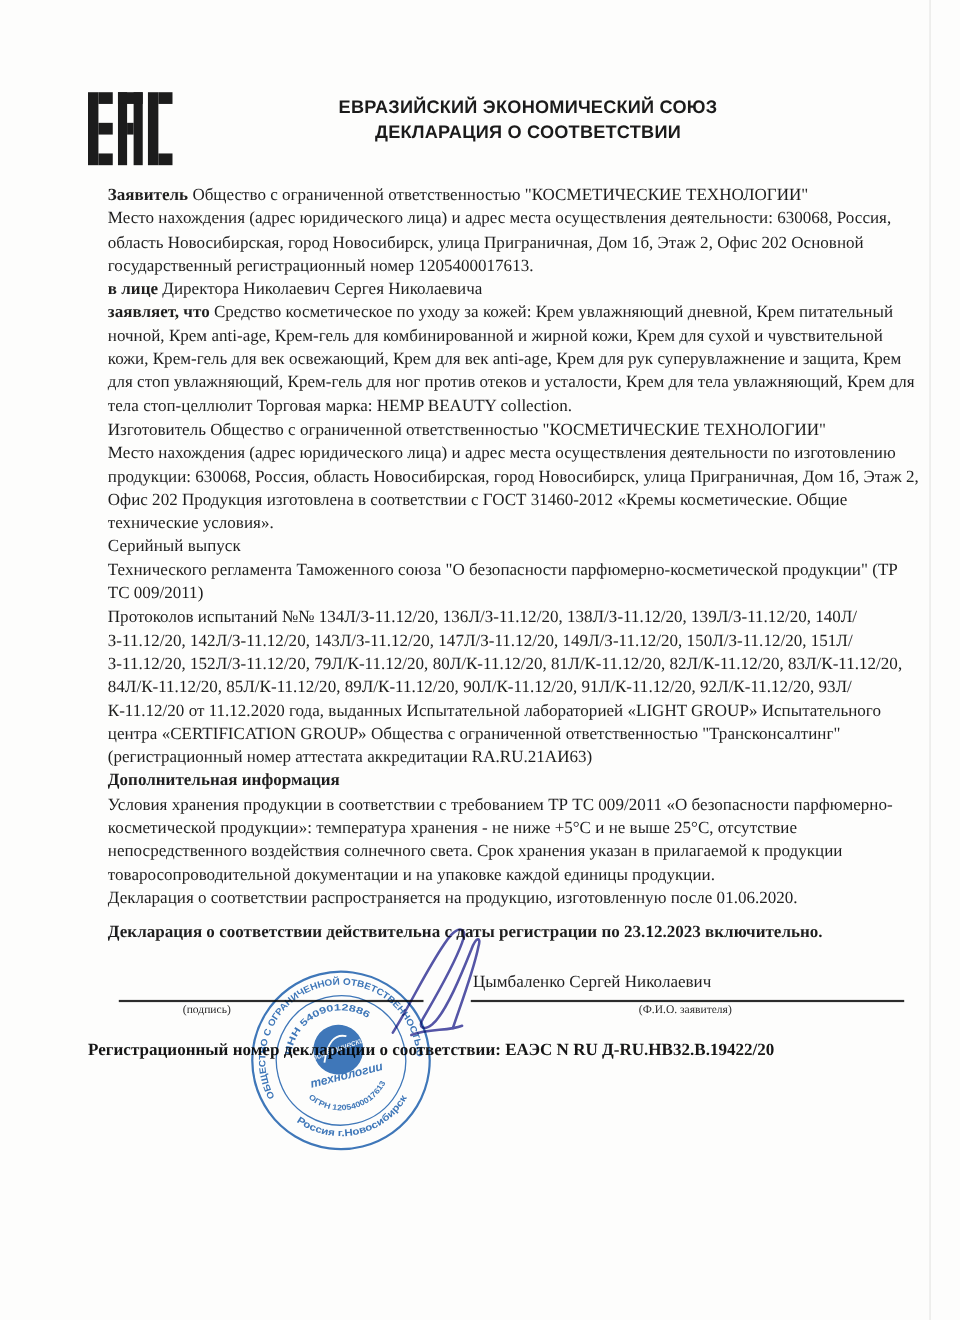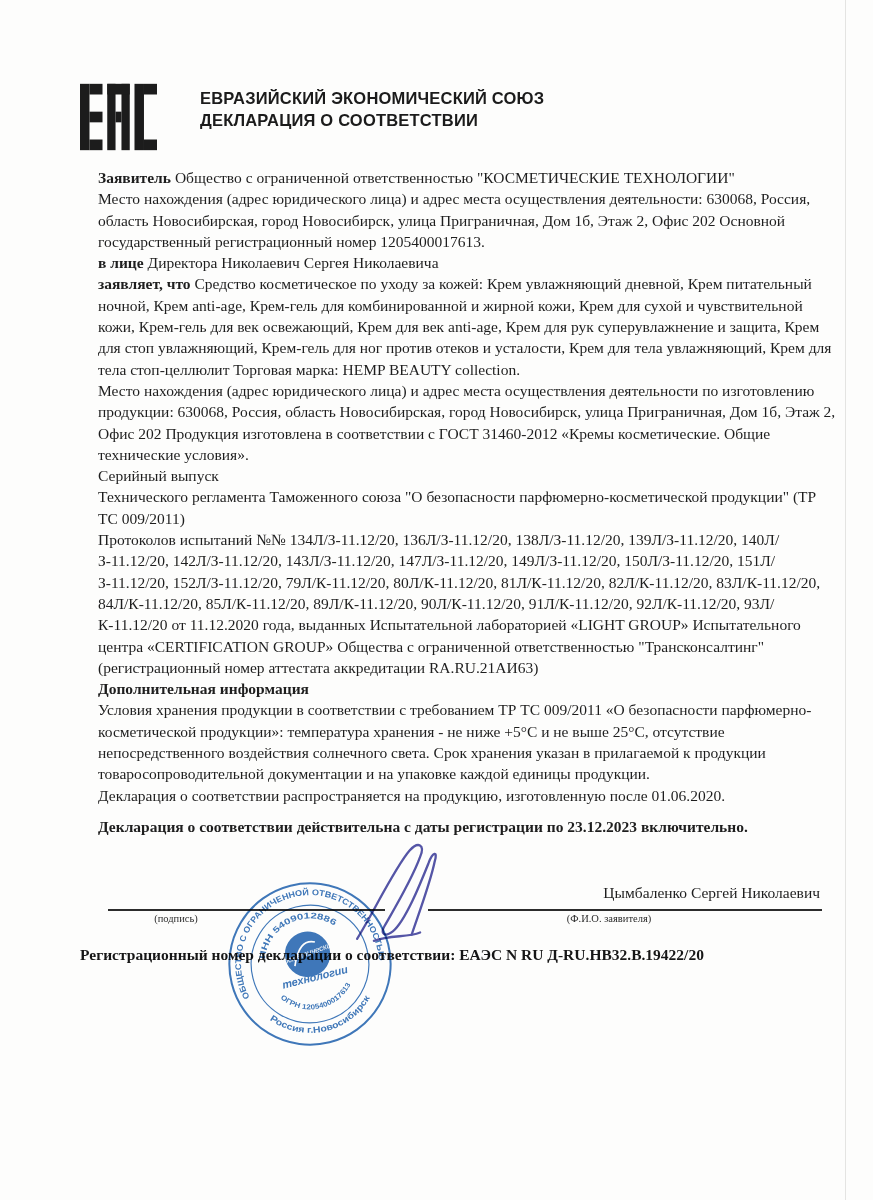--- a/index.html
+++ b/index.html
@@ -1,34 +1,34 @@
 <!DOCTYPE html>
 <html><head>
 <meta charset="utf-8">
 <style>
   html,body{margin:0;padding:0;background:#ffffff;}
   .page{position:relative;width:873px;height:1200px;background:#fdfdfc;overflow:hidden;
         font-family:"Liberation Serif",serif;color:#1e1e1e;}
   .scan-line{position:absolute;left:845px;top:0;width:1px;height:1200px;background:#e4e4e2;}
   .eac{position:absolute;left:80px;top:82px;width:77px;height:70px;}
-  .header{position:absolute;left:200px;top:87px;width:560px;
+  .header{position:absolute;left:200px;top:87px;width:560px;text-align:center;
           font-family:"Liberation Sans",sans-serif;font-weight:bold;font-size:16.5px;
           line-height:22px;color:#1b1b1b;letter-spacing:.2px;}
   .doc-body{position:absolute;left:98px;top:167px;width:741px;font-size:15.5px;line-height:21.3px;}
   .doc-body p{margin:0;}
   .lead{font-weight:bold;}
   p.strong{font-weight:bold;}
   p.validity{font-weight:bold;margin-top:10px;}
-  .sig-name{position:absolute;left:430px;top:884px;width:390px;text-align:right;font-size:15.5px;}
+  .sig-name{position:absolute;left:430px;top:884px;width:390px;text-align:left;font-size:15.5px;}
   .sig-line{position:absolute;border-top:2px solid #2c2c2c;height:0;}
   .sig-line-left{left:108px;top:909px;width:277px;}
   .sig-line-right{left:428px;top:909px;width:394px;}
   .sig-label{position:absolute;font-size:10.5px;color:#2c2c2c;text-align:center;}
-  .sig-label-left{left:116px;top:913px;width:120px;}
-  .sig-label-right{left:519px;top:913px;width:180px;}
+  .sig-label-left{left:128px;top:913px;width:120px;}
+  .sig-label-right{left:533px;top:913px;width:180px;}
   .footer-line{position:absolute;left:80px;font-weight:bold;font-size:15.5px;color:#161616;}
   #reg-number{top:946px;}
   #reg-date{top:982px;}
   .stamp{position:absolute;left:226px;top:880px;width:168px;height:168px;
          mix-blend-mode:multiply;opacity:.92;}
   .stamp text{font-family:"Liberation Sans",sans-serif;}
   .signature{position:absolute;left:343px;top:838px;width:108px;height:105px;mix-blend-mode:multiply;}
 </style>
 </head>
 <body>
@@ -56,20 +56,21 @@
   <div class="header">
     <div>ЕВРАЗИЙСКИЙ ЭКОНОМИЧЕСКИЙ СОЮЗ</div>
     <div>ДЕКЛАРАЦИЯ О СООТВЕТСТВИИ</div>
   </div>
 
   <div class="doc-body">
     <p><span class="lead">Заявитель</span> <span>Общество с ограниченной ответственностью "КОСМЕТИЧЕСКИЕ ТЕХНОЛОГИИ"</span></p>
     <p>Место нахождения (адрес юридического лица) и адрес места осуществления деятельности: 630068, Россия, область Новосибирская, город Новосибирск, улица Приграничная, Дом 1б, Этаж 2, Офис 202 Основной государственный регистрационный номер 1205400017613.</p>
     <p><span class="lead">в лице</span> <span>Директора Николаевич Сергея Николаевича</span></p>
     <p><span class="lead">заявляет, что</span> <span>Средство косметическое по уходу за кожей: Крем увлажняющий дневной, Крем питательный ночной, Крем anti-age, Крем-гель для комбинированной и жирной кожи, Крем для сухой и чувствительной кожи, Крем-гель для век освежающий, Крем для век anti-age, Крем для рук суперувлажнение и защита, Крем для стоп увлажняющий, Крем-гель для ног против отеков и усталости, Крем для тела увлажняющий, Крем для тела стоп-целлюлит Торговая марка: HEMP BEAUTY collection.</span></p>
+    <p>Изготовитель Общество с ограниченной ответственностью "КОСМЕТИЧЕСКИЕ ТЕХНОЛОГИИ"</p>
     <p>Место нахождения (адрес юридического лица) и адрес места осуществления деятельности по изготовлению продукции: 630068, Россия, область Новосибирская, город Новосибирск, улица Приграничная, Дом 1б, Этаж 2, Офис 202 Продукция изготовлена в соответствии с ГОСТ 31460-2012 «Кремы косметические. Общие технические условия».</p>
     <p>Серийный выпуск</p>
     <p>Технического регламента Таможенного союза "О безопасности парфюмерно-косметической продукции" (ТР ТС 009/2011)</p>
     <p>Протоколов испытаний №№ 134Л/З-11.12/20, 136Л/З-11.12/20, 138Л/З-11.12/20, 139Л/З-11.12/20, 140Л/З-11.12/20, 142Л/З-11.12/20, 143Л/З-11.12/20, 147Л/З-11.12/20, 149Л/З-11.12/20, 150Л/З-11.12/20, 151Л/З-11.12/20, 152Л/З-11.12/20, 79Л/К-11.12/20, 80Л/К-11.12/20, 81Л/К-11.12/20, 82Л/К-11.12/20, 83Л/К-11.12/20, 84Л/К-11.12/20, 85Л/К-11.12/20, 89Л/К-11.12/20, 90Л/К-11.12/20, 91Л/К-11.12/20, 92Л/К-11.12/20, 93Л/К-11.12/20 от 11.12.2020 года, выданных Испытательной лабораторией «LIGHT GROUP» Испытательного центра «CERTIFICATION GROUP» Общества с ограниченной ответственностью "Трансконсалтинг" (регистрационный номер аттестата аккредитации RA.RU.21АИ63)</p>
     <p class="strong">Дополнительная информация</p>
     <p>Условия хранения продукции в соответствии с требованием ТР ТС 009/2011 «О безопасности парфюмерно-косметической продукции»: температура хранения - не ниже +5°С и не выше 25°С, отсутствие непосредственного воздействия солнечного света. Срок хранения указан в прилагаемой к продукции товаросопроводительной документации и на упаковке каждой единицы продукции.</p>
     <p>Декларация о соответствии распространяется на продукцию, изготовленную после 01.06.2020.</p>
     <p class="validity">Декларация о соответствии действительна с даты регистрации по 23.12.2023 включительно.</p>
   </div>
 

